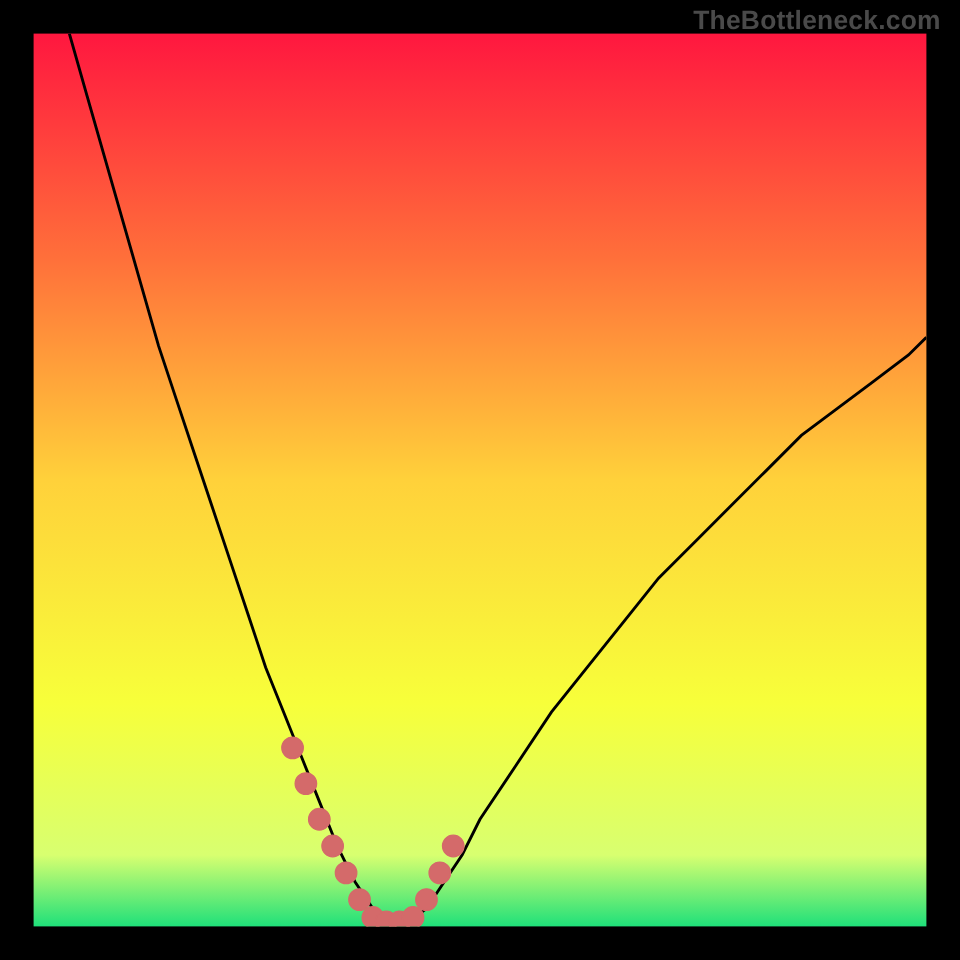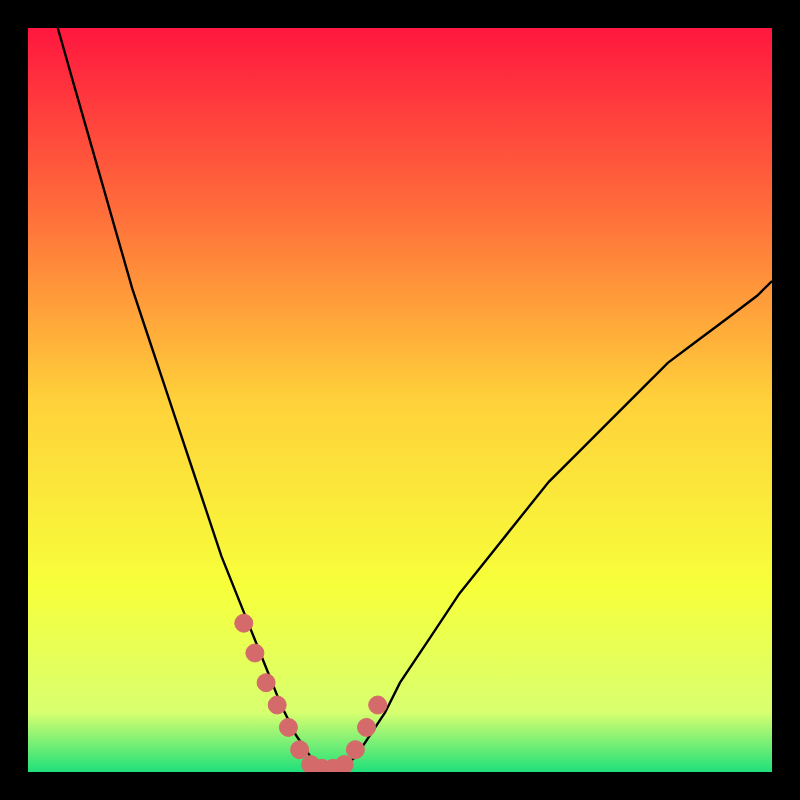--- a/index.html
+++ b/index.html
@@ -76,13 +76,14 @@
         <circle cx="282.7" cy="736.6" r="9" class="marker"></circle>
         <circle cx="293.9" cy="740.3" r="9" class="marker"></circle>
         <circle cx="305.0" cy="740.3" r="9" class="marker"></circle>
         <circle cx="316.2" cy="736.6" r="9" class="marker"></circle>
         <circle cx="327.4" cy="721.7" r="9" class="marker"></circle>
         <circle cx="338.5" cy="699.4" r="9" class="marker"></circle>
         <circle cx="349.7" cy="677.0" r="9" class="marker"></circle>
       </svg>
   </div>
 
+  <div class="attribution">TheBottleneck.com</div>
 </div>
 
 </body></html>

